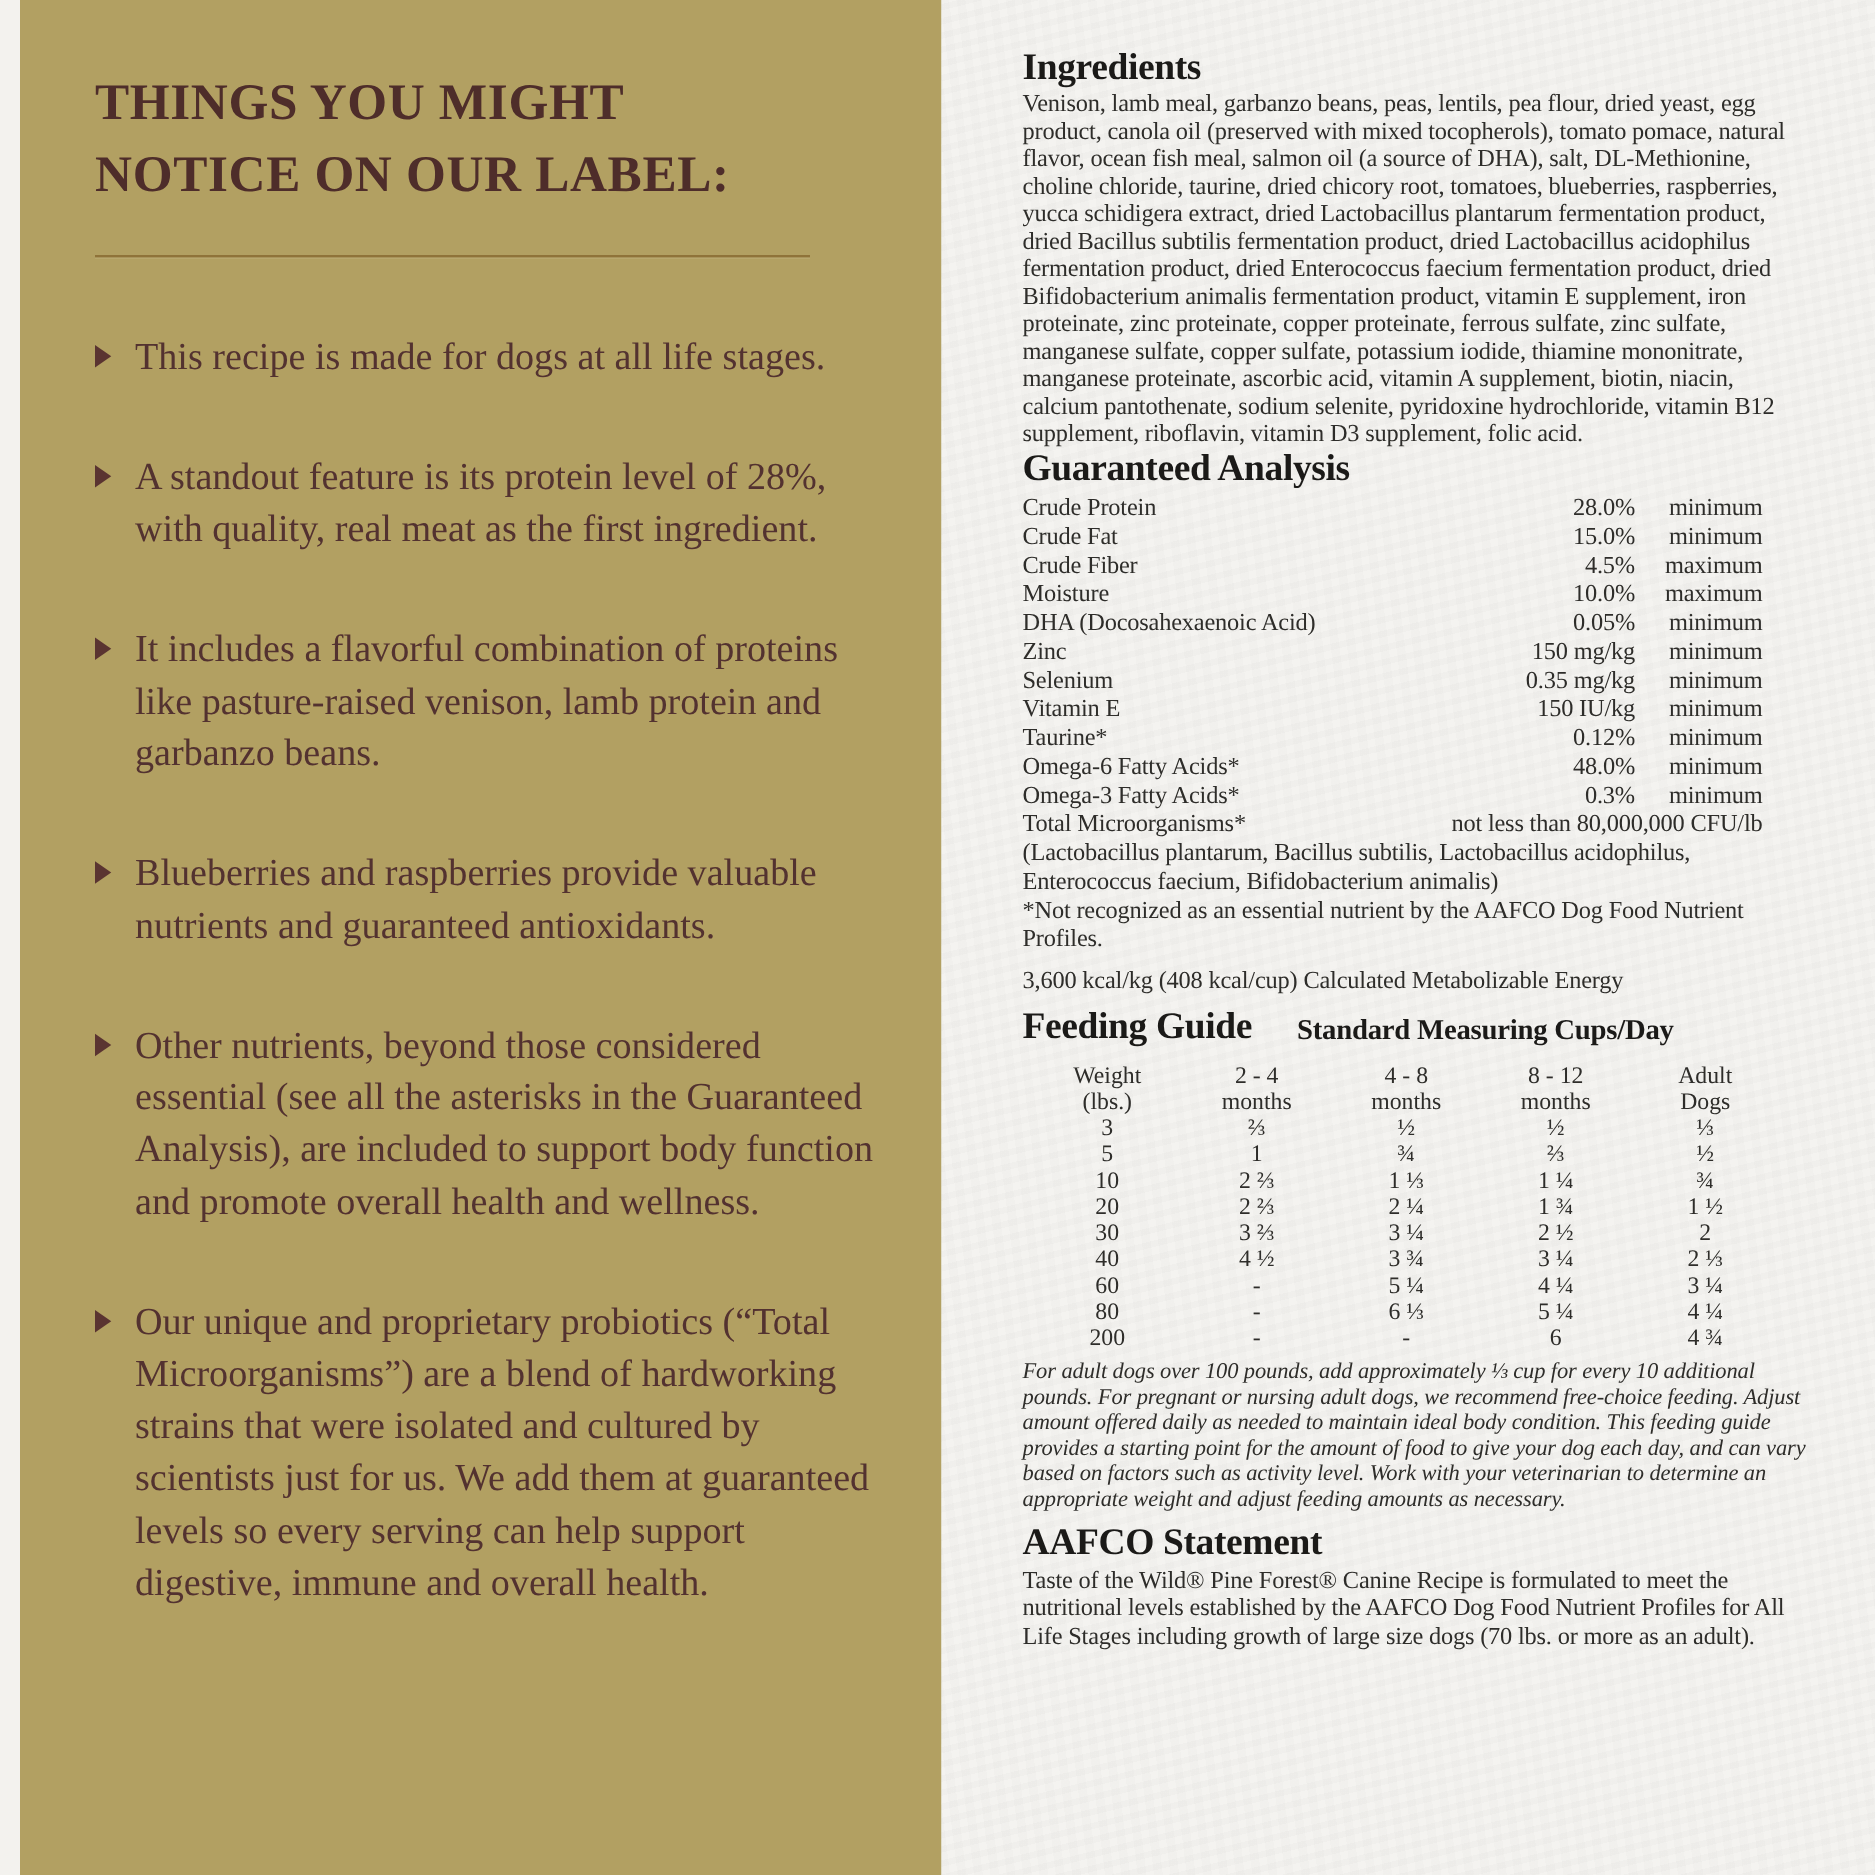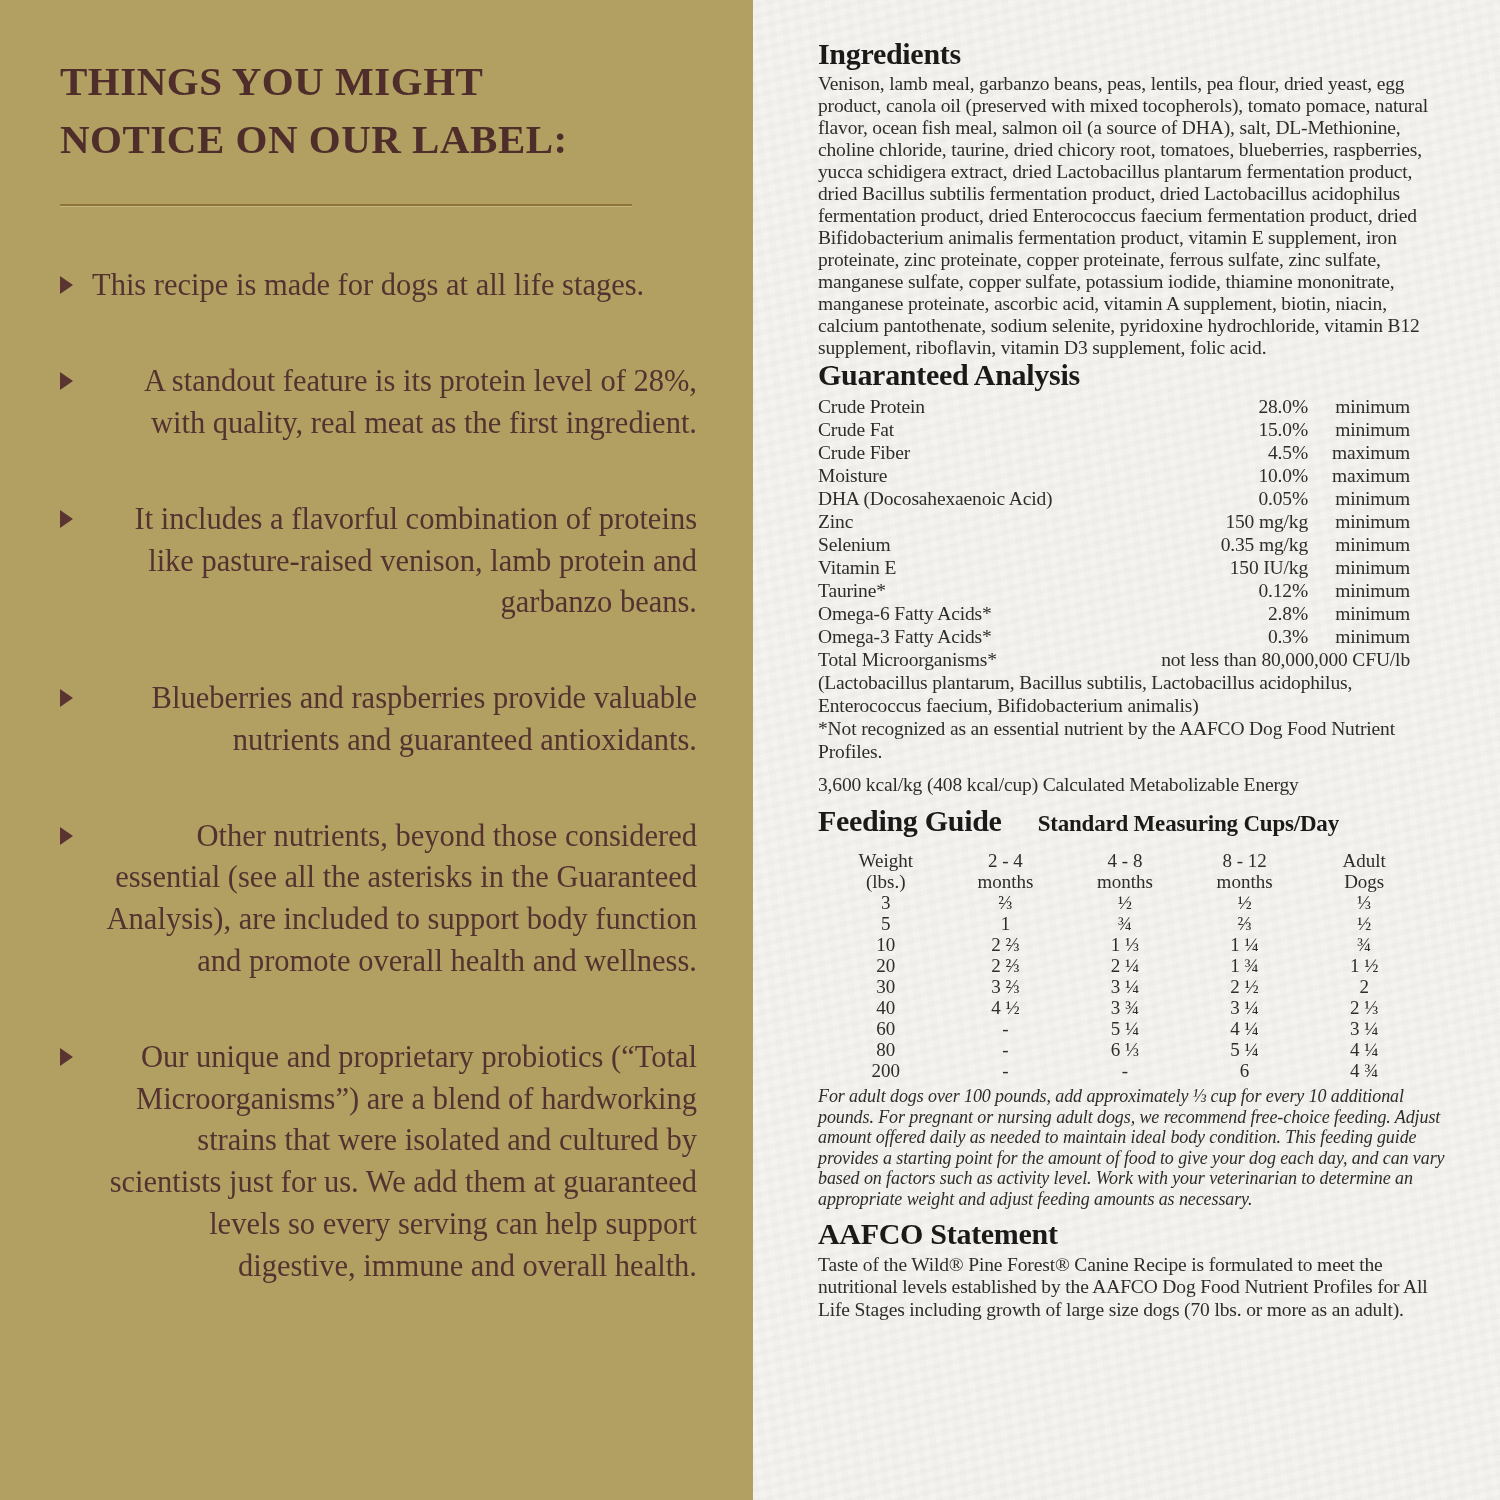--- a/index.html
+++ b/index.html
@@ -10,21 +10,21 @@
     position: relative;
     width: 1500px;
     height: 1500px;
     overflow: hidden;
     background: #f3f2ee;
   }
 
   
   .left-panel {
     position: absolute;
-    left: 0; top: 0;
+    left: 16px; top: 0;
     width: 753px; height: 1500px;
     background: #b2a062;
     padding: 52px 56px 0 60px;
   }
   .left-title {
     font-size: 41px;
     font-weight: bold;
     line-height: 1.42;
     letter-spacing: 0.5px;
     color: #4e2d2a;
@@ -33,21 +33,20 @@
   .left-divider {
     margin-top: 36px;
     width: 572px;
     height: 3px;
     background: #8f7339;
     border-bottom: 1px solid #c4b67e;
   }
   .bullet-list {
     list-style: none;
     margin-top: 58px;
-    text-align: right;
   }
   .bullet-item {
     display: flex;
     align-items: flex-start;
     gap: 19px;
     margin-bottom: 54px;
     color: #533230;
     font-size: 30.5px;
     line-height: 1.37;
   }
@@ -246,21 +245,21 @@
           <span class="ga-value">150 IU/kg</span>
           <span class="ga-qualifier">minimum</span>
         </div>
         <div class="ga-row">
           <span class="ga-label">Taurine*</span>
           <span class="ga-value">0.12%</span>
           <span class="ga-qualifier">minimum</span>
         </div>
         <div class="ga-row">
           <span class="ga-label">Omega-6 Fatty Acids*</span>
-          <span class="ga-value">2.8%</span>
+          <span class="ga-value">48.0%</span>
           <span class="ga-qualifier">minimum</span>
         </div>
         <div class="ga-row">
           <span class="ga-label">Omega-3 Fatty Acids*</span>
           <span class="ga-value">0.3%</span>
           <span class="ga-qualifier">minimum</span>
         </div>
         <div class="ga-total-row">
           <span>Total Microorganisms*</span>
           <span>not less than 80,000,000 CFU/lb</span>

